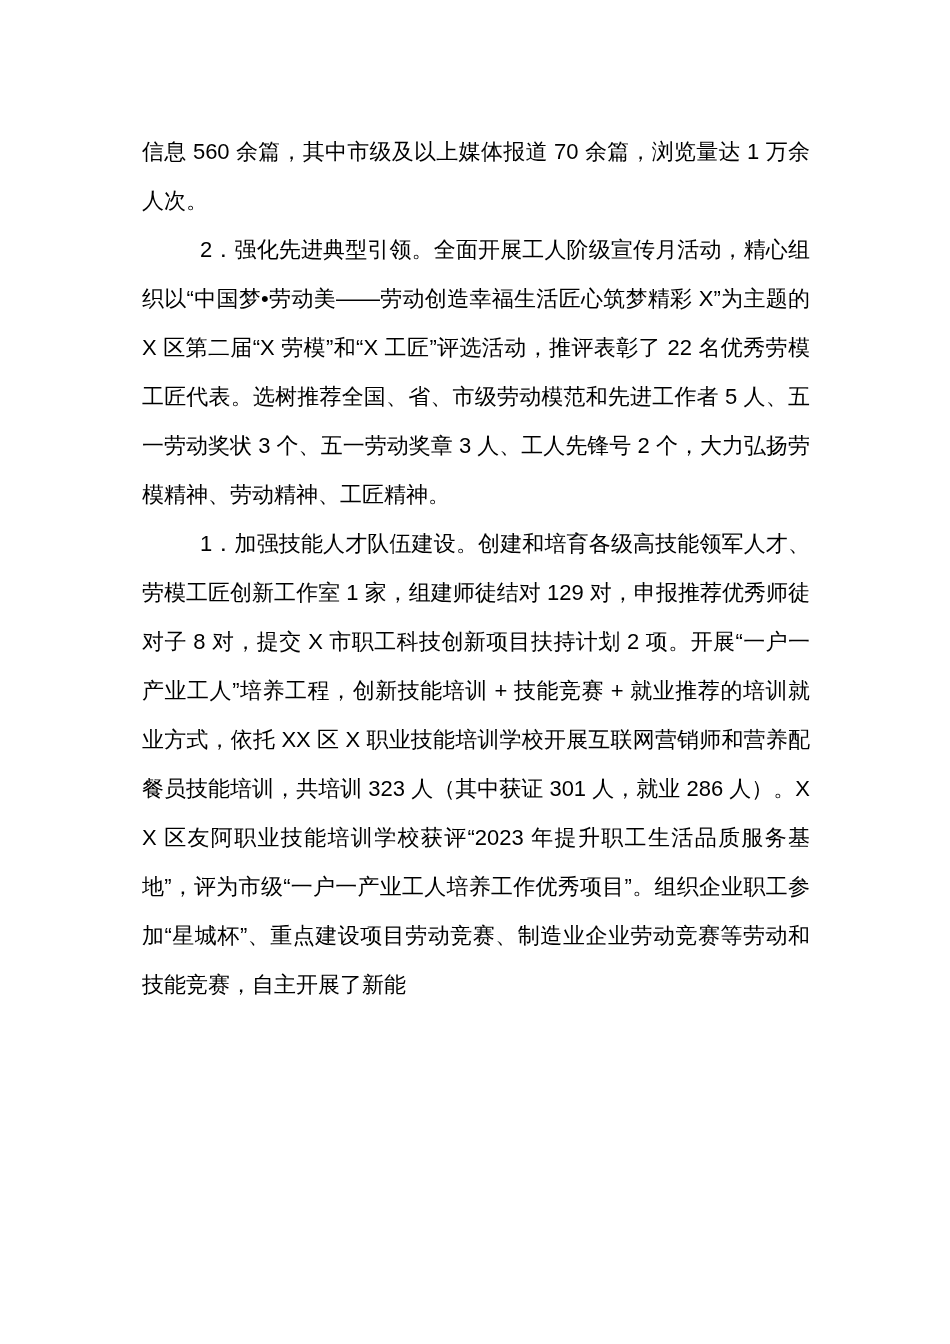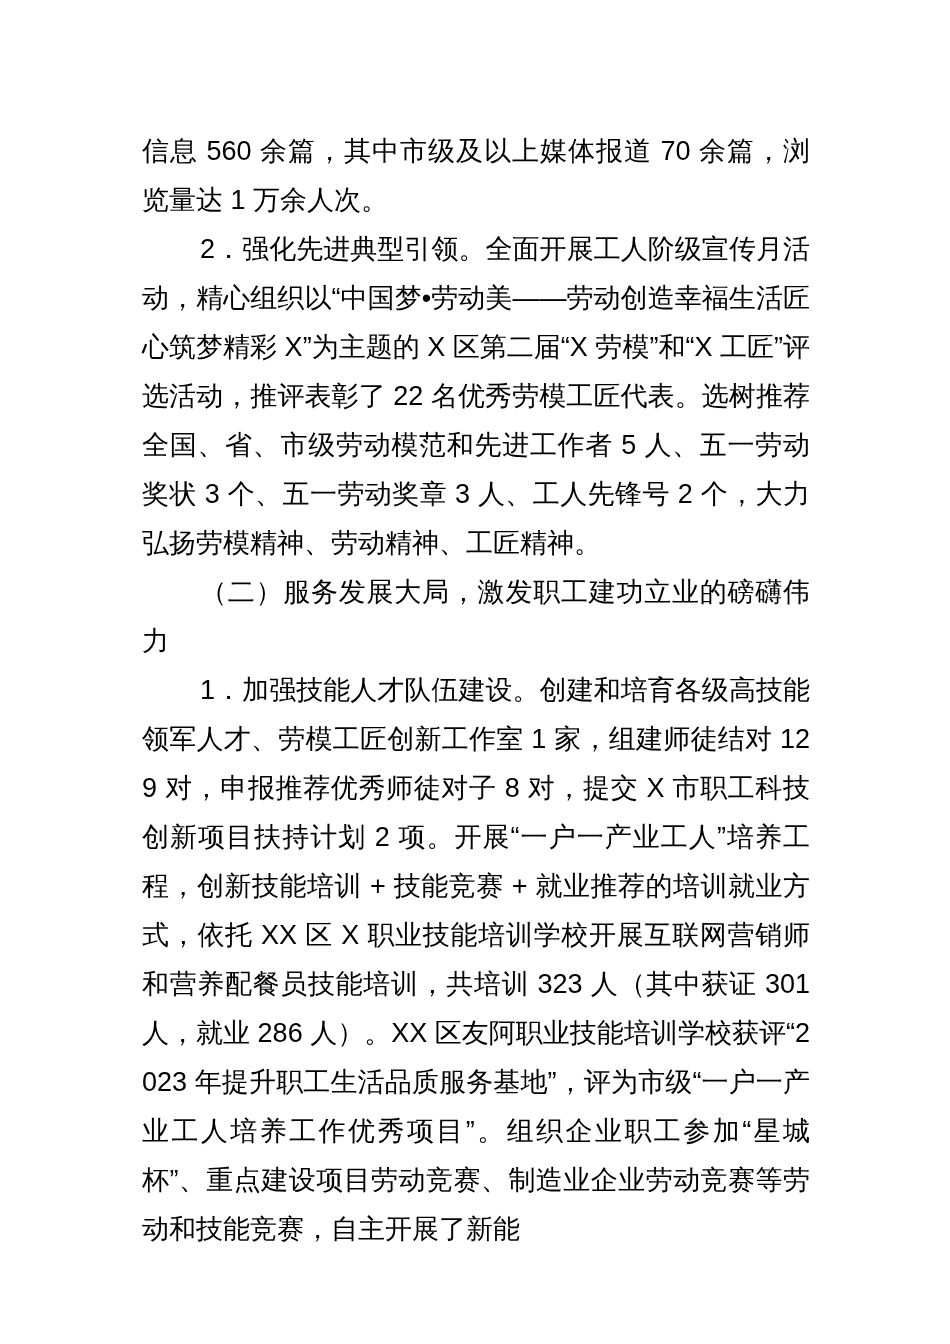--- a/index.html
+++ b/index.html
@@ -20,36 +20,35 @@
     height: 1344px;
     padding: 127px 140px 0 142px;
     background: #ffffff;
   }
   .text-block {
     width: 668px;
   }
   p.para {
     margin: 0;
     padding: 0;
-    font-size: 27px;
+    font-size: 22px;
     line-height: 49px;
     text-align: justify;
     text-justify: inter-ideograph;
     word-break: break-all;
   }
   p.para.indent {
     text-indent: 58px;
   }
   .run-bold {
     font-weight: 400;
   }
 </style>
 </head>
 <body>
 
 <div class="page">
   <div class="text-block" id="doc-body">
       <p class="para"><span class="run-regular">信息 560 余篇，其中市级及以上媒体报道 70 余篇，浏览量达 1 万余人次。</span></p>
       <p class="para indent"><span class="run-bold">2．强化先进典型引领。</span><span class="run-regular">全面开展工人阶级宣传月活动，精心组织以“中国梦•劳动美——劳动创造幸福生活匠心筑梦精彩 X”为主题的 X 区第二届“X 劳模”和“X 工匠”评选活动，推评表彰了 22 名优秀劳模工匠代表。选树推荐全国、省、市级劳动模范和先进工作者 5 人、五一劳动奖状 3 个、五一劳动奖章 3 人、工人先锋号 2 个，大力弘扬劳模精神、劳动精神、工匠精神。</span></p>
-      <p class="para indent"><span class="run-regular">（二）服务发展大局，激发职工建功立业的磅礴伟力</span></p>
       <p class="para indent"><span class="run-bold">1．加强技能人才队伍建设。</span><span class="run-regular">创建和培育各级高技能领军人才、劳模工匠创新工作室 1 家，组建师徒结对 129 对，申报推荐优秀师徒对子 8 对，提交 X 市职工科技创新项目扶持计划 2 项。开展“一户一产业工人”培养工程，创新技能培训 + 技能竞赛 + 就业推荐的培训就业方式，依托 XX 区 X 职业技能培训学校开展互联网营销师和营养配餐员技能培训，共培训 323 人（其中获证 301 人，就业 286 人）。XX 区友阿职业技能培训学校获评“2023 年提升职工生活品质服务基地”，评为市级“一户一产业工人培养工作优秀项目”。组织企业职工参加“星城杯”、重点建设项目劳动竞赛、制造业企业劳动竞赛等劳动和技能竞赛，自主开展了新能</span></p>
     </div>
 </div>
 
 </body></html>

